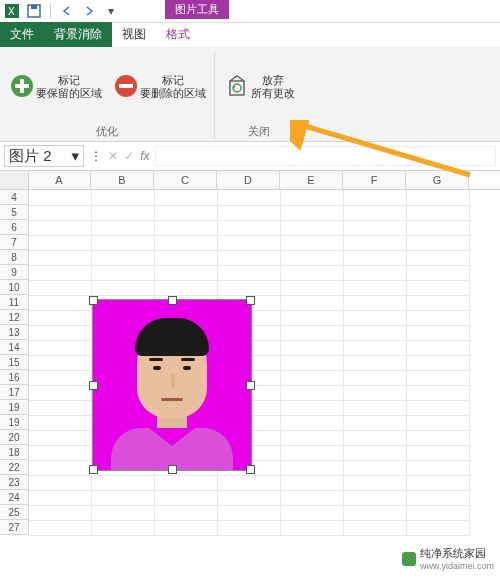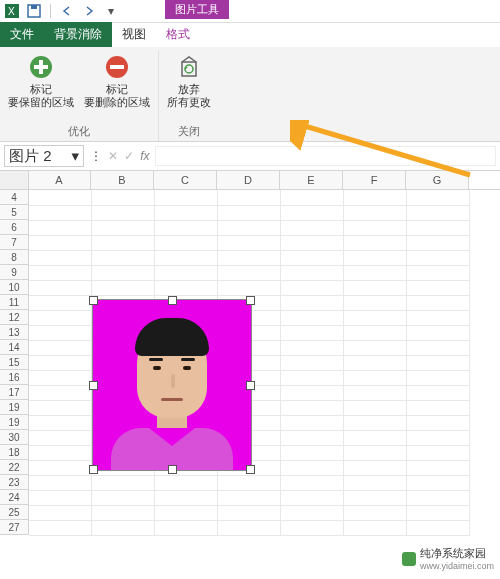--- a/index.html
+++ b/index.html
@@ -11,21 +11,21 @@
 .tabs{height:24px;display:flex;align-items:flex-end;background:#fff}
 .tab{padding:4px 10px;font-size:12px;cursor:pointer;color:#333}
 .tab-file{background:#217346;color:#fff}
 .tab-active{background:#217346;color:#fff}
 .tab-context-header{background:#a136a1;color:#fff;padding:2px 10px;font-size:11px;position:absolute;top:0;left:165px}
 .tab-context{color:#a136a1}
 .ribbon{height:90px;background:#f3f3f3;border-bottom:1px solid #d4d4d4;display:flex;padding-top:4px}
 .rb-group{display:flex;flex-direction:column;align-items:center;padding:0 4px;border-right:1px solid #e0e0e0}
 .rb-group:last-child{border-right:none}
 .rb-buttons{display:flex;gap:2px;flex:1}
-.rb-btn{display:flex;flex-direction:column;align-items:center;justify-content:flex-start;padding:2px 4px;cursor:pointer;min-width:40px}
+.rb-btn{display:flex;flex-direction:row;align-items:center;justify-content:center;padding:2px 4px;cursor:pointer;min-width:40px}
 .rb-icon{width:28px;height:28px;display:flex;align-items:center;justify-content:center;margin-bottom:2px}
 .rb-label{font-size:11px;text-align:center;line-height:13px;white-space:pre-line}
 .rb-group-label{font-size:11px;color:#666;margin-top:2px;margin-bottom:2px}
 .highlight-box{border:3px solid #e70000;padding:0;border-radius:2px}
 .name-box-row{height:24px;display:flex;align-items:center;border-bottom:1px solid #d4d4d4;padding:2px 4px;gap:6px}
 .name-box{width:70px;height:20px;border:1px solid #ccc;display:flex;align-items:center;padding:0 4px;font-size:15px;justify-content:space-between}
 .fx-icons{display:flex;gap:6px;color:#bbb;align-items:center}
 .fx-label{font-style:italic;color:#888;font-size:12px}
 .grid-area{position:relative;height:420px;overflow:hidden}
 .col-headers{display:flex;height:18px;border-bottom:1px solid #d4d4d4;margin-left:28px}
@@ -326,21 +326,21 @@
           <div class="row-h">19</div>
           <div class="cell"></div>
           <div class="cell"></div>
           <div class="cell"></div>
           <div class="cell"></div>
           <div class="cell"></div>
           <div class="cell"></div>
           <div class="cell"></div>
         </div>
         <div class="row">
-          <div class="row-h">30</div>
+          <div class="row-h">20</div>
           <div class="cell"></div>
           <div class="cell"></div>
           <div class="cell"></div>
           <div class="cell"></div>
           <div class="cell"></div>
           <div class="cell"></div>
           <div class="cell"></div>
         </div>
         <div class="row">
           <div class="row-h">18</div>

